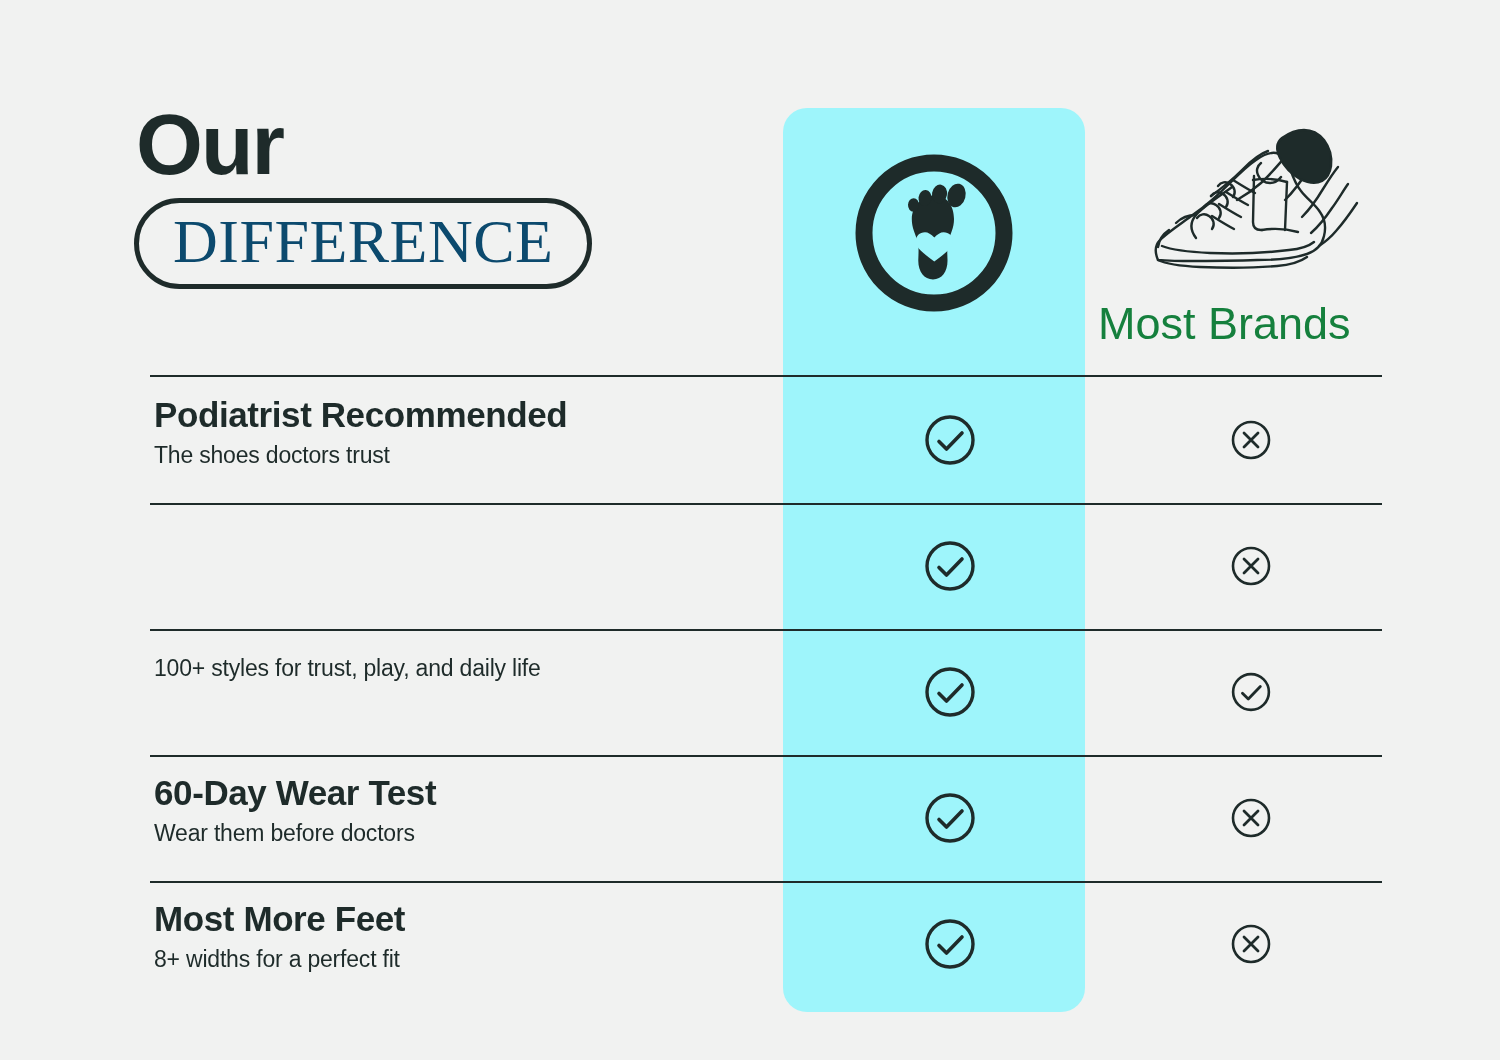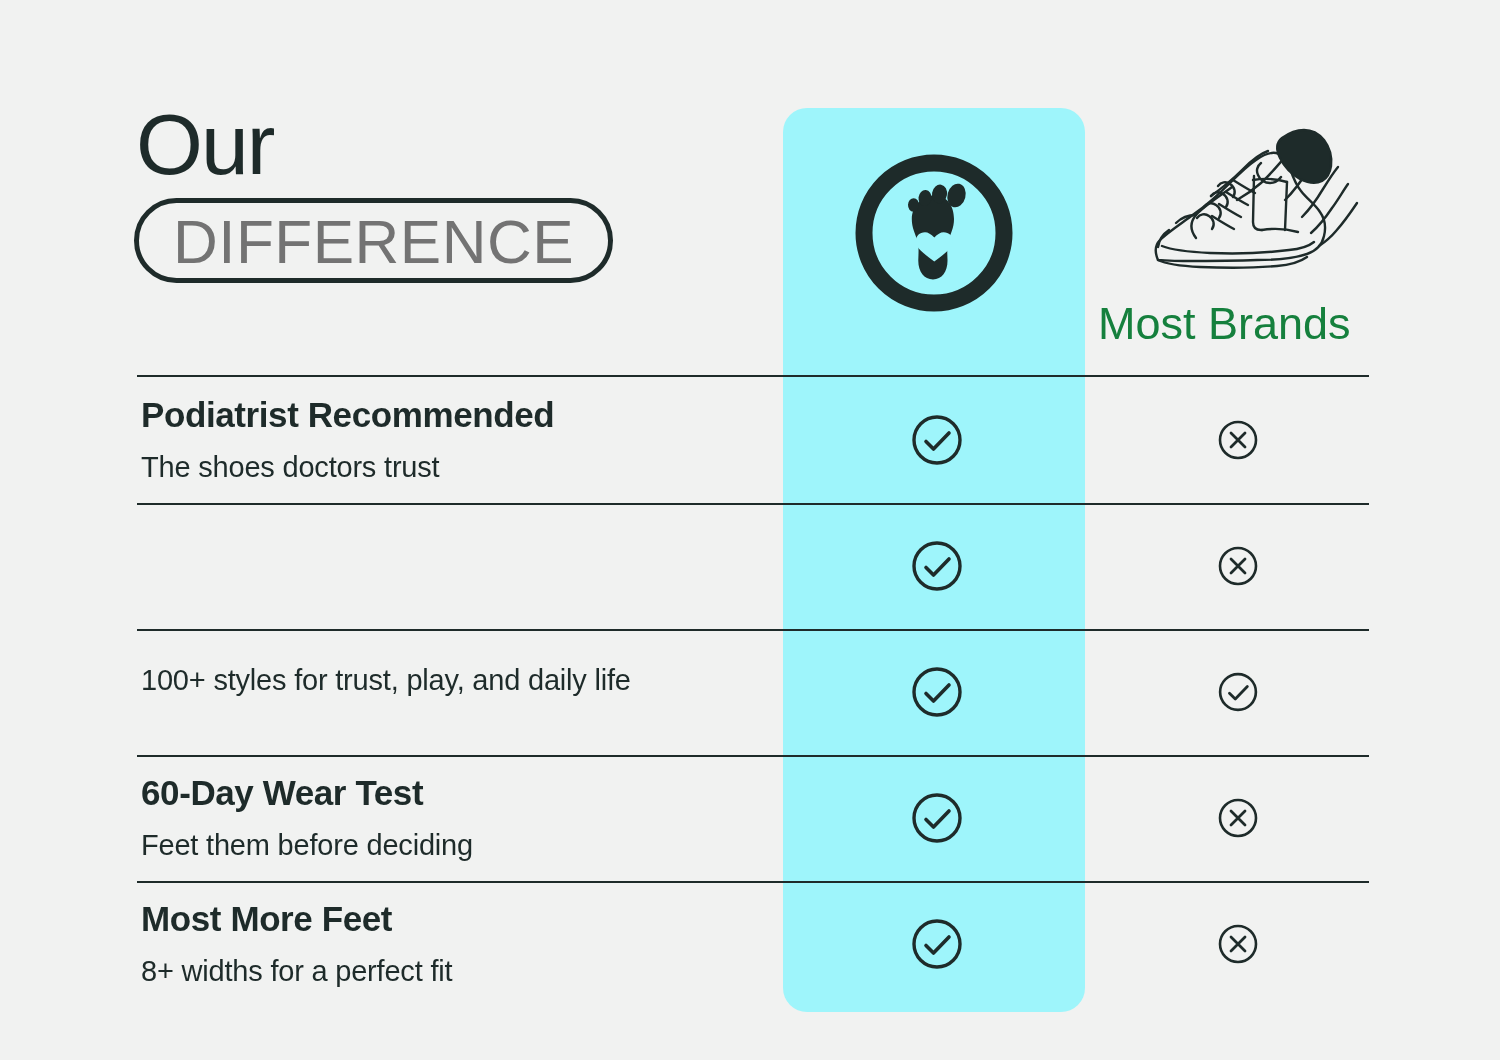--- a/index.html
+++ b/index.html
@@ -45,37 +45,38 @@
 
   .title-block {
     position: absolute;
     left: 134px;
     top: 104px;
     width: 560px;
   }
 
   .title-top {
     font-size: 86px;
-    font-weight: normal;
+    font-weight: bold;
     line-height: 0.95;
     letter-spacing: -2px;
     color: #1e2b2a;
     margin: 0 0 12px 2px;
   }
 
   .title-pill {
     display: inline-block;
     border: 5px solid #1e2b2a;
     border-radius: 60px;
-    padding: 6px 34px 4px 34px;
+    padding: 6px 34px 10px 34px;
     font-size: 62px;
     line-height: 1.05;
     letter-spacing: 0.5px;
-    color: #737373;
+    color: #0c4a6e;
     white-space: nowrap;
+    font-family: Liberation Serif, serif;
   }
 
   
   .foot-badge {
     position: absolute;
     left: 851px;
     top: 150px;
     width: 166px;
     height: 166px;
     z-index: 3;
@@ -98,21 +99,21 @@
     font-size: 45px;
     line-height: 1.05;
     color: #15803d;
     white-space: nowrap;
     z-index: 3;
   }
 
   
   .table {
     position: absolute;
-    left: 3px;
+    left: 16px;
     top: 0;
     width: 1280px;
     height: 1060px;
     z-index: 2;
   }
 
   .divider {
     position: absolute;
     left: 134px;
     width: 1232px;
@@ -138,25 +139,25 @@
     font-size: 35px;
     font-weight: bold;
     line-height: 1.12;
     letter-spacing: -0.4px;
     color: #1e2b2a;
     margin: 0;
     white-space: nowrap;
   }
 
   .row-sub {
-    font-size: 29px;
+    font-size: 23px;
     line-height: 1.2;
     letter-spacing: -0.2px;
     color: #1e2b2a;
-    margin: 16px 0 0 0;
+    margin: 8px 0 0 0;
     white-space: nowrap;
   }
 
   .mark-ours {
     position: absolute;
     left: 907px;
     width: 54px;
     height: 54px;
   }
 
@@ -270,21 +271,21 @@
           </svg></div>
         <div class="mark-theirs" style="top:42px"><svg viewBox="0 0 54 54" width="42" height="42" aria-hidden="true">
             <circle cx="27" cy="27" r="23" fill="none" stroke="#1e2b2a" stroke-width="3.4"></circle>
             <path d="M16 28.5l7.5 7.5L39 20" fill="none" stroke="#1e2b2a" stroke-width="3.6" stroke-linecap="round" stroke-linejoin="round"></path>
           </svg></div>
       </div>
       <div class="divider" style="top:755px"></div>
       <div class="row" style="top:755px">
         <div class="row-text" style="top:18px">
           <div class="row-title">60-Day Wear Test</div>
-          <div class="row-sub">Feet them before deciding</div>
+          <div class="row-sub">Wear them before doctors</div>
         </div>
         <div class="mark-ours" style="top:36px"><svg viewBox="0 0 54 54" width="54" height="54" aria-hidden="true">
             <circle cx="27" cy="27" r="23" fill="none" stroke="#1e2b2a" stroke-width="3.4"></circle>
             <path d="M16 28.5l7.5 7.5L39 20" fill="none" stroke="#1e2b2a" stroke-width="3.6" stroke-linecap="round" stroke-linejoin="round"></path>
           </svg></div>
         <div class="mark-theirs" style="top:42px"><svg viewBox="0 0 42 42" width="42" height="42" aria-hidden="true">
             <circle cx="21" cy="21" r="18" fill="none" stroke="#1e2b2a" stroke-width="2.6"></circle>
             <path d="M14 14l14 14M28 14l-14 14" fill="none" stroke="#1e2b2a" stroke-width="2.8" stroke-linecap="round"></path>
           </svg></div>
       </div>

